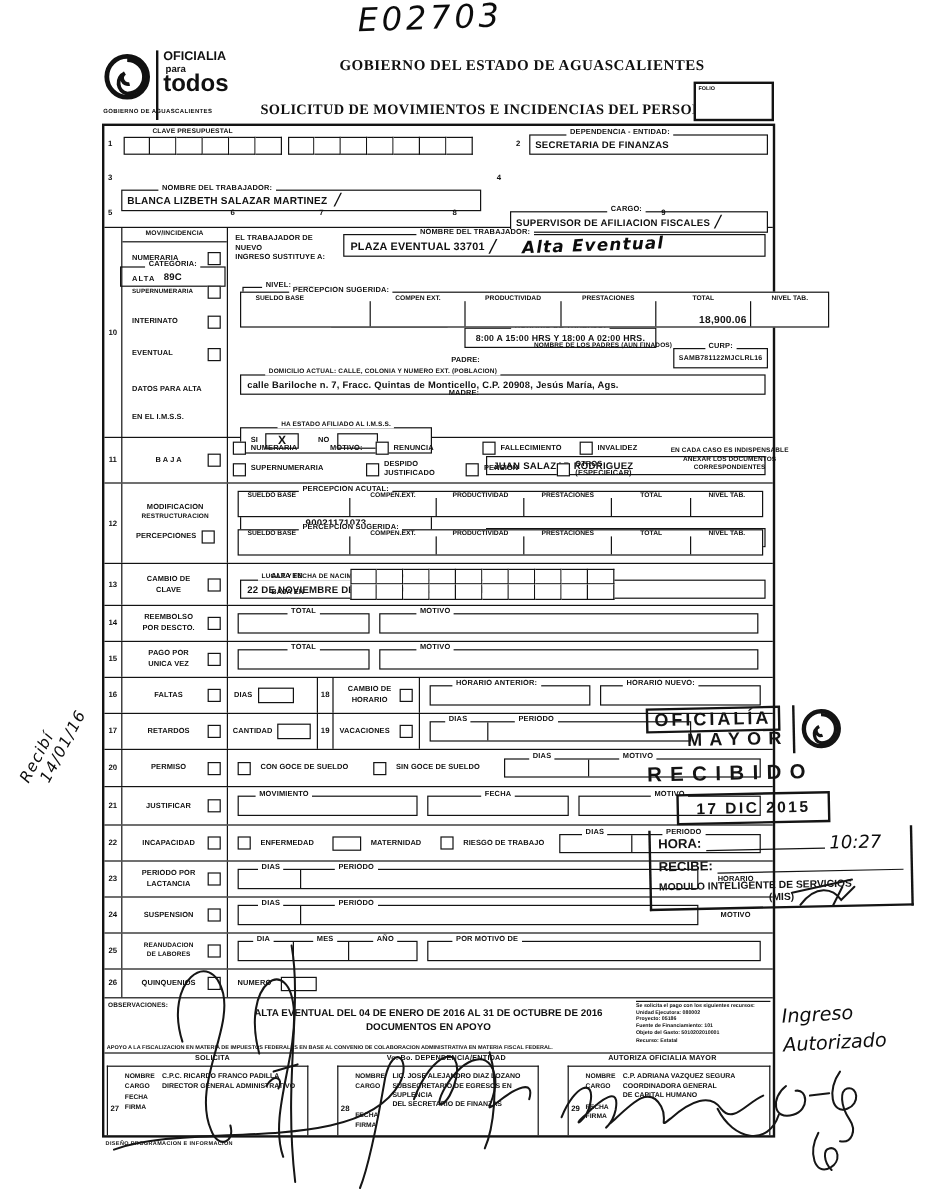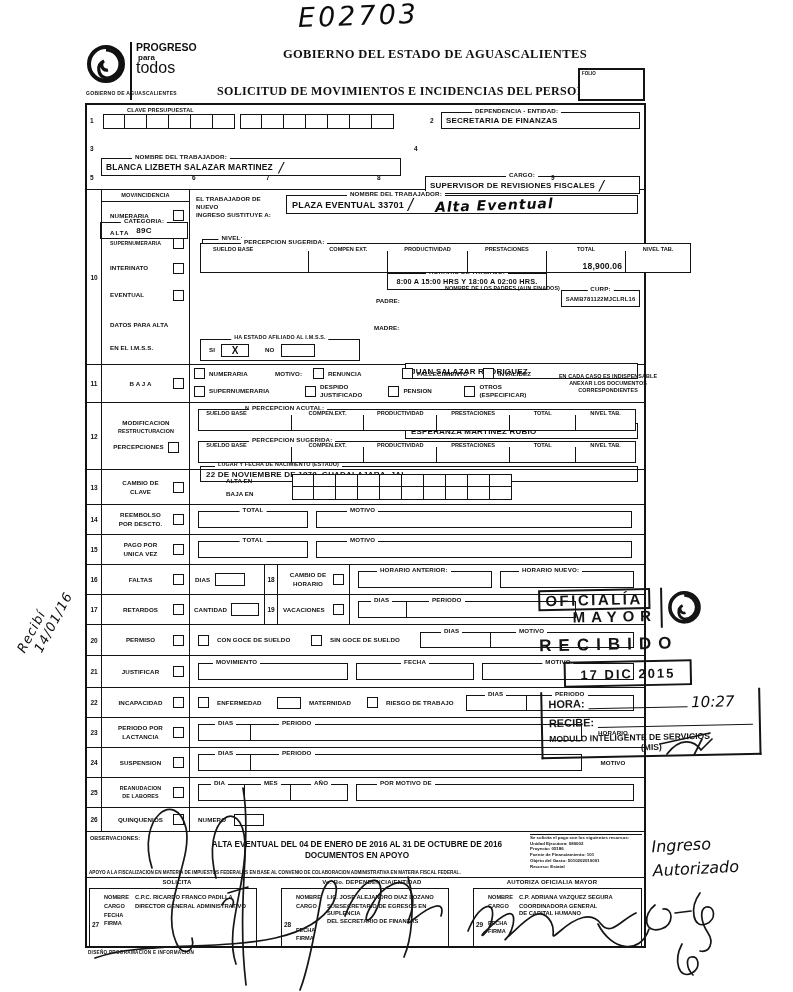--- a/index.html
+++ b/index.html
@@ -39,23 +39,23 @@
   <div class="abs hand" style="left:298px;top:0;font-size:27px;letter-spacing:3px;transform:rotate(-2deg);font-weight:400">E02703</div>
 
   <div class="abs" style="left:86px;top:42px;width:110px;height:58px;display:flex;gap:4px">
     <span style="flex:none">
       <svg width="40" height="44" viewBox="0 0 40 44">
         <circle cx="20" cy="22" r="17" fill="none" stroke="#111" stroke-width="4"></circle>
         <path d="M20 8 a14 14 0 0 1 0 28 a9 9 0 0 1 -2 -17 a5 5 0 0 0 4 9" fill="none" stroke="#111" stroke-width="3.2"></path>
       </svg>
     </span>
     <span style="border-left:2px solid #111;padding-left:4px;display:flex;flex-direction:column;line-height:1">
-      <span style="font-size:10.5px;font-weight:700">PROGRESO</span>
+      <span style="font-size:10.5px;font-weight:700">OFICIALIA</span>
       <span style="font-size:8px;font-weight:700;margin:1px 0 0 2px">para</span>
-      <span style="font-size:16px;font-weight:400;margin-top:-2px">todos</span>
+      <span style="font-size:20px;font-weight:700;margin-top:-2px">todos</span>
     </span>
   </div>
   <div class="abs tiny" style="left:86px;top:90px;font-size:5px;letter-spacing:.3px">GOBIERNO DE AGUASCALIENTES</div>
 
   <div class="abs" style="left:205px;top:47px;width:460px;text-align:center;font-size:12.5px;font-weight:700;font-family:'Liberation Serif',serif;letter-spacing:.4px">GOBIERNO DEL ESTADO DE AGUASCALIENTES</div>
   <div class="abs" style="left:170px;top:84px;width:480px;text-align:center;font-size:12px;font-weight:700;font-family:'Liberation Serif',serif;letter-spacing:.3px">SOLICITUD DE MOVIMIENTOS E INCIDENCIAS DEL PERSONAL</div>
 
   <div class="abs fb" style="left:578px;top:68px;width:67px;height:33px;border-width:2px">
     <span style="position:absolute;top:1px;left:2px;font-size:4.5px;font-weight:700">FOLIO</span>
   </div>
@@ -89,21 +89,21 @@
 
       <span class="abs num" style="left:3px;top:40px">3</span>
       <div class="abs fb" style="left:14px;top:36px;width:300px;height:18px;display:flex;align-items:center;padding:0 4px">
         <span class="fl" style="left:30px">NOMBRE DEL TRABAJADOR:</span>
         <span class="val" style="font-size:8.4px">BLANCA LIZBETH SALAZAR MARTINEZ</span>
         <span class="hand" style="font-size:14px;margin-left:6px">/</span>
       </div>
       <span class="abs num" style="left:327px;top:40px">4</span>
       <div class="abs fb" style="left:338px;top:36px;width:215px;height:18px;display:flex;align-items:center;padding:0 4px">
         <span class="fl" style="left:80px">CARGO:</span>
-        <span class="val" style="font-size:8px">SUPERVISOR DE REVISIONES FISCALES</span>
+        <span class="val" style="font-size:8px">SUPERVISOR DE AFILIACION FISCALES</span>
         <span class="hand" style="font-size:14px;margin-left:4px">/</span>
       </div>
 
       <span class="abs num" style="left:3px;top:69px">5</span>
       <div class="abs fb" style="left:13px;top:64px;width:88px;height:17px;display:flex;align-items:center;justify-content:center">
         <span class="fl flc">CATEGORIA:</span>
         <span class="val" style="font-size:8px">89C</span>
       </div>
       <span class="abs num" style="left:105px;top:69px">6</span>
       <div class="abs fb" style="left:115px;top:64px;width:60px;height:17px">
@@ -183,20 +183,24 @@
             <div class="pcol">
                 <span class="pl">TOTAL</span>
               <span class="val" style="font-size:8.5px">18,900.06</span>
               </div>
             <div class="pcol" style="flex:.8">
                 <span class="pl">NIVEL TAB.</span>
               </div>
           </div>
         </div>
 
+        <div class="abs fb" style="left:10px;top:73px;width:438px;height:17px;display:flex;align-items:center;padding:0 5px">
+          <span class="fl" style="left:20px;font-size:5.4px">DOMICILIO ACTUAL: CALLE, COLONIA Y NUMERO EXT. (POBLACION)</span>
+          <span class="val" style="font-size:7.8px">calle Bariloche n. 7, Fracc. Quintas de Monticello, C.P. 20908, Jesús María, Ags.</span>
+        </div>
 
         <div class="abs fb" style="left:10px;top:100px;width:160px;height:22px;display:flex;align-items:center;gap:6px;padding:0 8px">
           <span class="fl flc" style="font-size:5.4px">HA ESTADO AFILIADO AL I.M.S.S.</span>
           <span class="tiny">SI</span>
           <span class="fb" style="width:28px;height:13px;display:inline-flex;align-items:center;justify-content:center">
             <span style="font-size:10px;font-weight:700">X</span>
           </span>
           <span class="tiny" style="margin-left:10px">NO</span>
           <span class="fb" style="width:34px;height:13px"></span>
         </div>

